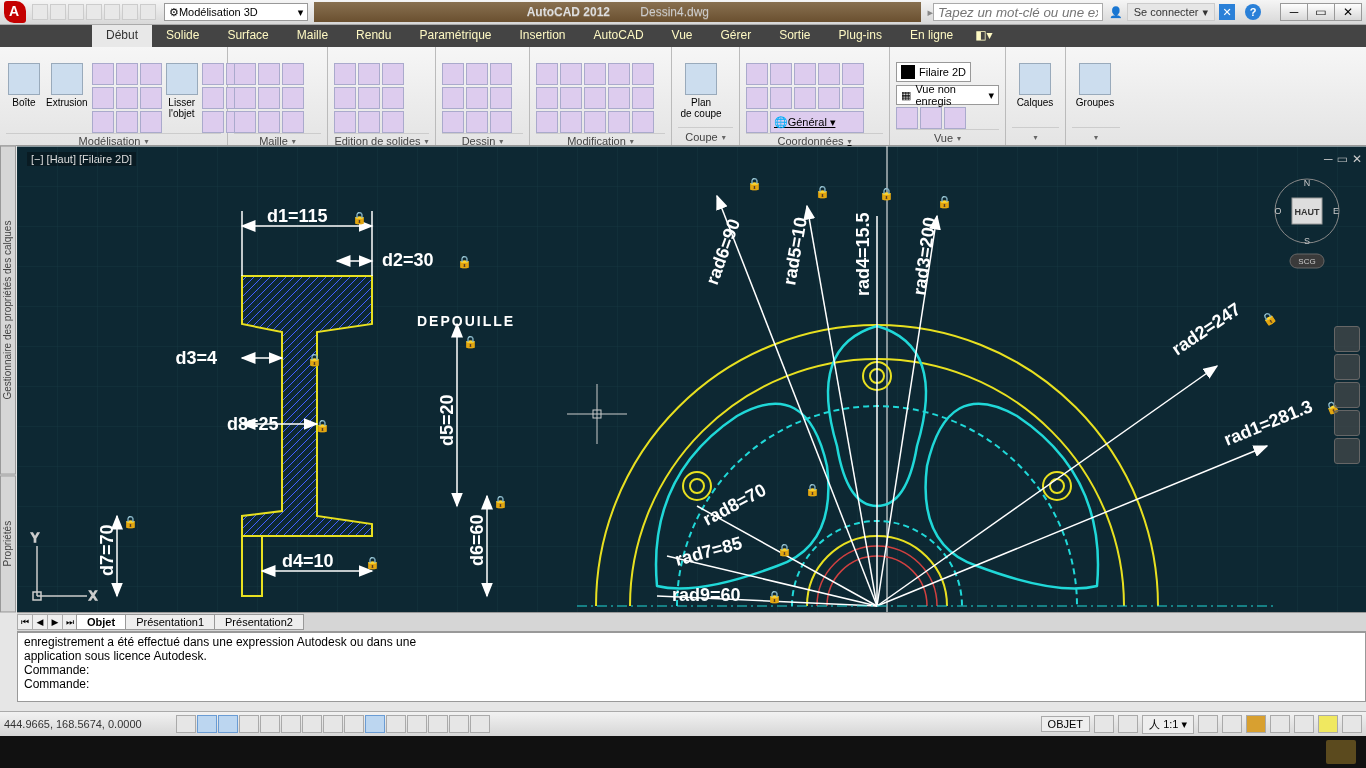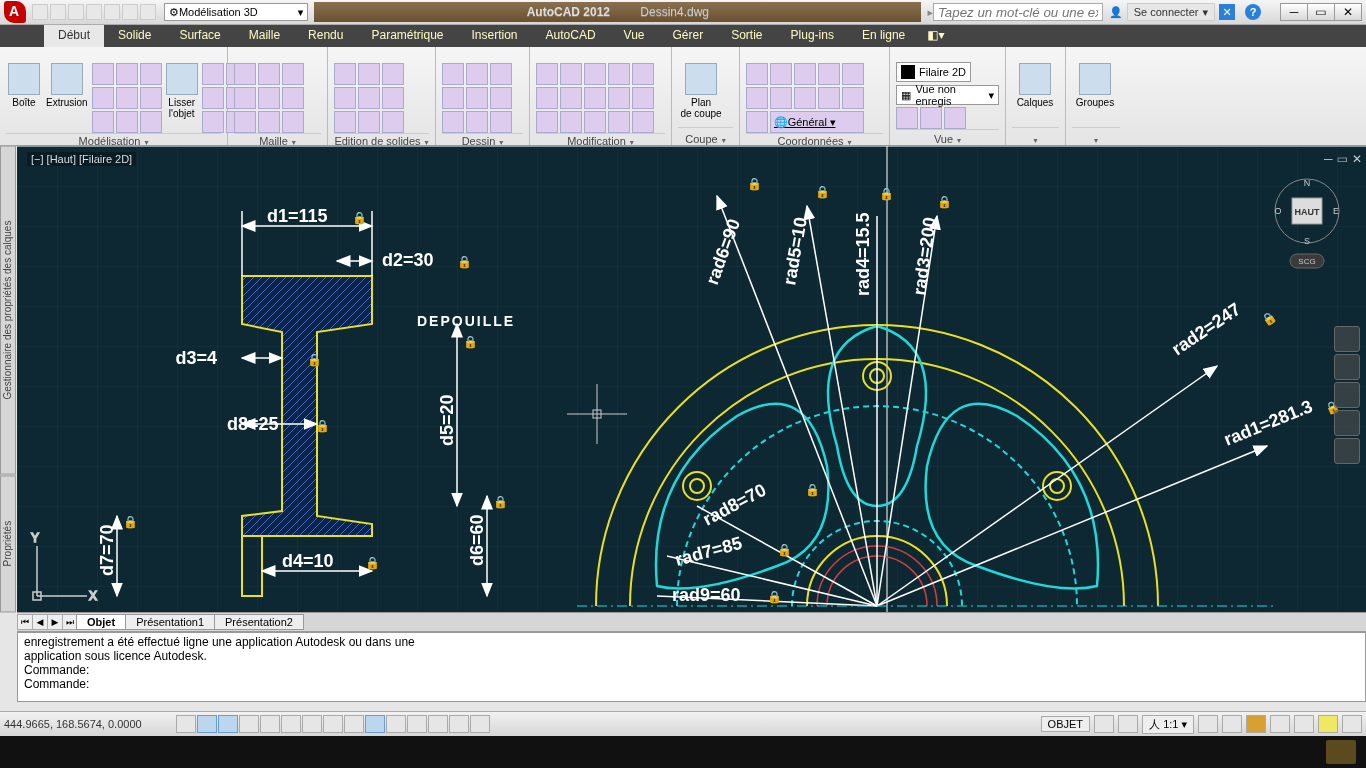--- a/index.html
+++ b/index.html
@@ -18,27 +18,27 @@
 .titlebar .search-box { width: 170px; height:18px; background:#fff; border:1px solid #aaa; font-style:italic; color:#888; padding:0 4px; }
 .titlebar .right-btns { display:flex; gap:4px; align-items:center; margin-left:6px;}
 .titlebar .win-btns { display:flex; margin-left: 20px; }
 .titlebar .win-btns span { width: 28px; height: 18px; border:1px solid #999; background:linear-gradient(#fefefe,#d8d8d8); display:flex; align-items:center; justify-content:center; font-size:12px; margin-left:-1px;}
 .titlebar .signin { display:flex; align-items:center; gap:4px; color:#333; background:#e6e6e6; padding:0 6px; height:18px; border:1px solid #ccc;}
 .titlebar .help-ico { width:16px; height:16px; border-radius:50%; background:#2a80d8; color:#fff; display:flex; align-items:center; justify-content:center; font-size:11px; font-weight:bold; margin-left:6px;}
 
 
 .ribbon-tabs { height: 22px; background:#444; display:flex; padding-left: 44px; }
 .ribbon-tabs .tab { padding: 3px 14px; color:#fef9c3; font-size:12px; cursor:pointer; }
-.ribbon-tabs .tab.active { background:#e8e8e8; color:#333; }
+.ribbon-tabs .tab.active { background:#e8e8e8; color:#333;margin-left:48px; }
 
 
 .ribbon { height: 99px; background: linear-gradient(#f6f6f6,#e4e4e4); display:flex; border-bottom:1px solid #999; }
 .panel { border-right:1px solid #bbb; padding: 14px 6px 0 6px; display:flex; flex-direction:column; }
 .panel-body { flex:1; display:flex; align-items:flex-start; gap:2px;}
-.panel-title { height:18px; font-size:11px; color:#444; text-align:center; border-top:1px solid #ccc; padding-top:1px; display:flex; justify-content:center; gap:4px; align-items:flex-end;}
+.panel-title { height:18px; font-size:11px; color:#444; text-align:center; border-top:1px solid #ccc; padding-top:1px; display:flex; justify-content:center; gap:4px; align-items:center;}
 .panel-title .arr { font-size:8px; color:#666; }
 .bigbtn { width: 46px; display:flex; flex-direction:column; align-items:center; gap:2px; padding:2px; }
 .bigbtn .ico { width:32px; height:32px; background:#cde; border:1px solid #9ab; }
 .bigbtn .lbl { font-size:10px; text-align:center; line-height:11px; }
 .smallgrid { display:grid; grid-template-columns: repeat(3, 22px); gap:2px;}
 .smallgrid.c2 { grid-template-columns: repeat(2,22px);}
 .smallgrid.c5 { grid-template-columns: repeat(5,22px);}
 .smallgrid .sico { width:22px; height:22px; background:#dce; border:1px solid #aac; }
 .combo { height:20px; background:#fff; border:1px solid #999; display:flex; align-items:center; padding:0 4px; font-size:11px; gap:4px; margin:1px 0;}
 
@@ -543,21 +543,21 @@
     <span>◀</span>
     <span>▶</span>
     <span>⏭</span>
   </div>
   <div class="stab active">Objet</div>
   <div class="stab">Présentation1</div>
   <div class="stab">Présentation2</div>
 </div>
 
 <div class="cmdline">
-  <div class="line">enregistrement a été effectué ligne une application Autodesk ou dans une</div>
+  <div class="line">enregistrement a été effectué dans une expression Autodesk ou dans une</div>
   <div class="line">application sous licence Autodesk.</div>
   <div class="line">Commande:</div>
   <div class="line"></div>
   <div class="line">Commande:</div>
 </div>
 
 <div class="statusbar">
   <div class="coords">444.9665, 168.5674, 0.0000</div>
   <div class="toggles">
     <div class="tog"></div>

